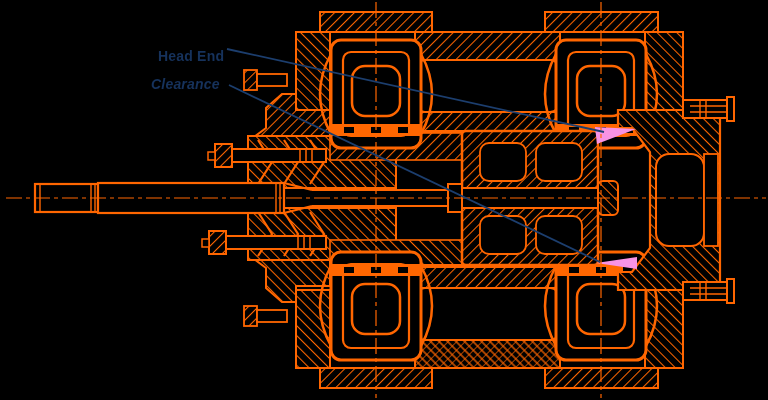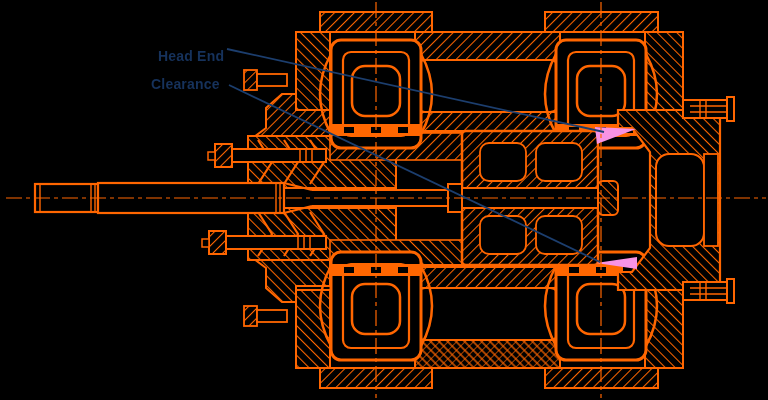--- a/index.html
+++ b/index.html
@@ -2,21 +2,21 @@
 <html><head>
 <meta charset="utf-8">
 <style>
   html,body{margin:0;padding:0;background:#000;}
   #stage{position:relative;width:768px;height:400px;background:#000;overflow:hidden;
          font-family:"Liberation Sans", sans-serif;}
   #drawing{position:absolute;left:0;top:0;}
   .lbl{position:absolute;color:#16325c;font-weight:bold;font-size:14px;letter-spacing:.2px;
        white-space:nowrap;user-select:none;}
   #lbl-head-end{left:158px;top:39px;margin-top:9px;}
-  #lbl-clearance{left:151px;top:76px;}
+  #lbl-clearance{left:151px;top:76px;font-style:italic;}
 </style>
 </head>
 <body>
 
 <div id="stage">
 
 <svg id="drawing" width="768" height="400" viewBox="0 0 768 400">
   <defs>
     <pattern id="pA" width="7" height="7" patternUnits="userSpaceOnUse" patternTransform="rotate(45)">
       <rect width="7" height="7" fill="#000"></rect>

